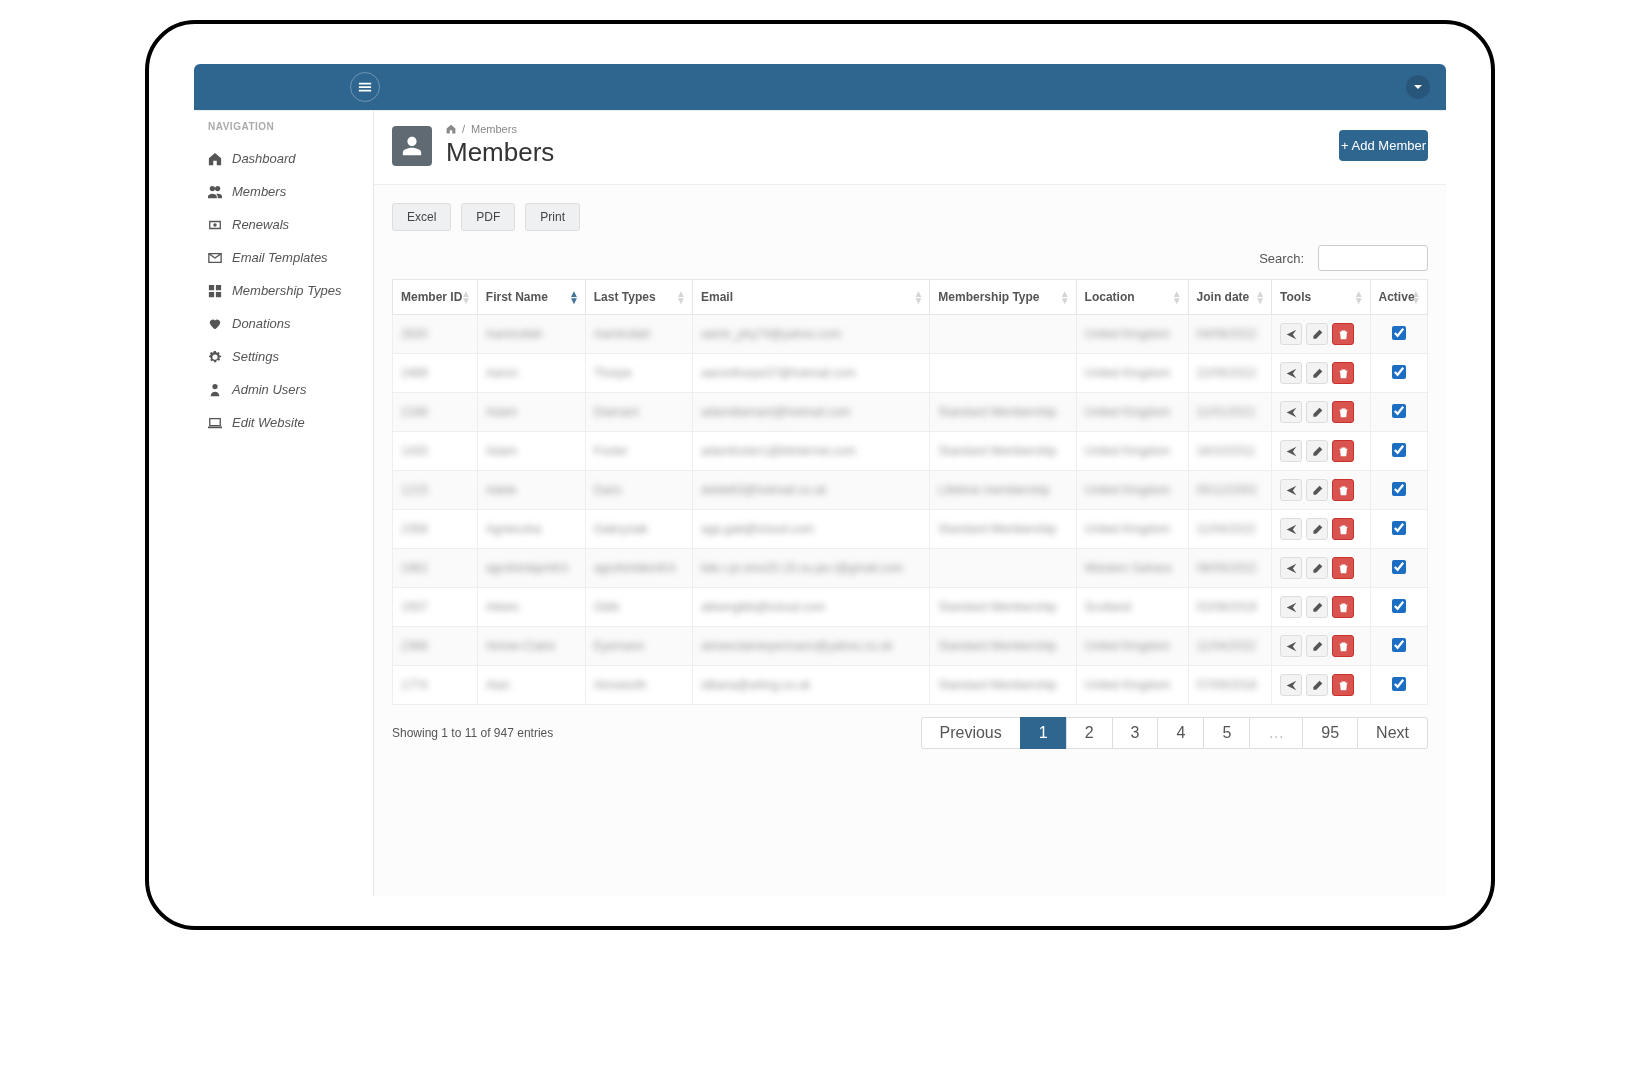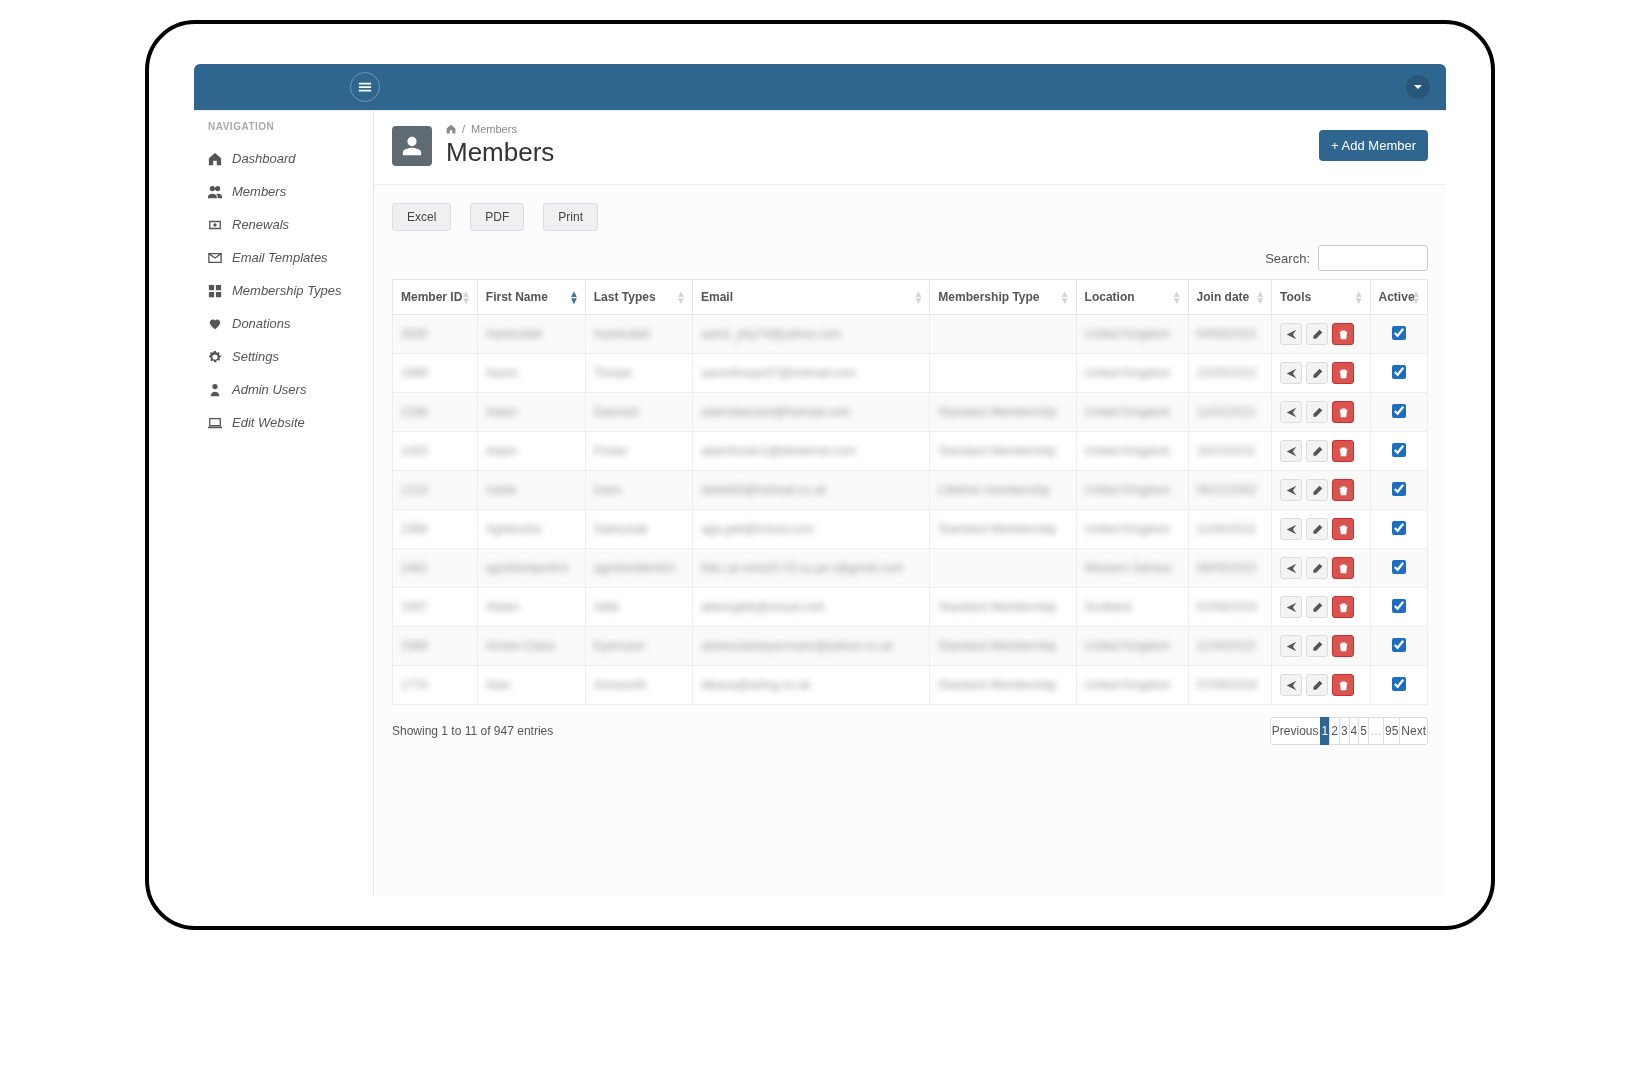--- a/index.html
+++ b/index.html
@@ -73,29 +73,29 @@
   .ph-icon {
     width:40px; height:40px; background:#5f6a73; border-radius:4px;
     display:flex; align-items:center; justify-content:center;
   }
   .ph-icon svg { width:22px; height:22px; fill:#fff; }
   .breadcrumb { font-size:11px; color:#888; display:flex; align-items:center; gap:6px;}
   .breadcrumb svg { width:10px; height:10px; fill:#888;}
   .page-title { font-size:26px; color:#333; font-weight:400; margin-top:2px;}
   .add-btn {
     background:#2f6690; color:#fff; border:none; border-radius:4px;
-    padding:8px 12px; font-size:13px; cursor:pointer;
+    padding:8px 2px; font-size:13px; cursor:pointer;
   }
   .content { padding: 18px; }
-  .export-btns { display:flex; gap:19px; margin-bottom:14px; }
+  .export-btns { display:flex; gap:10px; margin-bottom:14px; }
   .export-btn {
     background:#eef0f1; color:#444; border:1px solid #ddd; border-radius:3px;
     padding:6px 14px; font-size:12px; cursor:pointer;
   }
-  .search-row { display:flex; justify-content:flex-end; align-items:center; gap:8px; margin-bottom:8px; font-size:13px; color:#555;}
+  .search-row { display:flex; justify-content:flex-end; align-items:center; gap:14px; margin-bottom:8px; font-size:13px; color:#555;}
   .search-row input {
     border:1px solid #ccc; border-radius:3px; padding:5px 8px; font-size:12px; width:110px;
   }
   table.data { width:100%; border-collapse:collapse; font-size:12px; color:#666; }
   table.data th {
     text-align:left; padding:10px 8px; border:1px solid #e6e6e6; background:#fff;
     font-weight:700; color:#555; font-size:12px; position:relative; vertical-align:middle;
   }
   table.data th .sort { position:absolute; right:6px; top:50%; transform:translateY(-50%); opacity:.35; font-size:10px; line-height:7px; color:#888;}
   table.data th.sorted .sort { opacity:.9; color:#2f6690;}
@@ -110,21 +110,21 @@
     border:1px solid #ddd; background:#f3f3f3; cursor:pointer;
   }
   .tool-btn svg { width:11px; height:11px; fill:#555;}
   .tool-btn.del { background:#d9534f; border-color:#c9302c;}
   .tool-btn.del svg { fill:#fff;}
   .active-cell { text-align:center; }
   .active-cell input { accent-color:#1b6ec2; width:14px; height:14px;}
   .footer-row { display:flex; justify-content:space-between; align-items:center; margin-top:12px; font-size:12px; color:#555;}
   .pager { display:flex; }
   .pager-btn {
-    border:1px solid #ddd; padding:6px 1px; font-size:12px; color:#555; background:#fff; cursor:pointer;
+    border:1px solid #ddd; padding:6px 18px; font-size:16px; color:#555; background:#fff; cursor:pointer;
     margin-left:-1px;
   }
   .pager-btn:first-child { border-radius:3px 0 0 3px;}
   .pager-btn:last-child { border-radius:0 3px 3px 0;}
   .pager-btn.active { background:#2f6690; color:#fff; border-color:#2f6690;}
   .pager-btn.disabled { color:#bbb; cursor:default;}
 </style>
 </head>
 <body>
 

